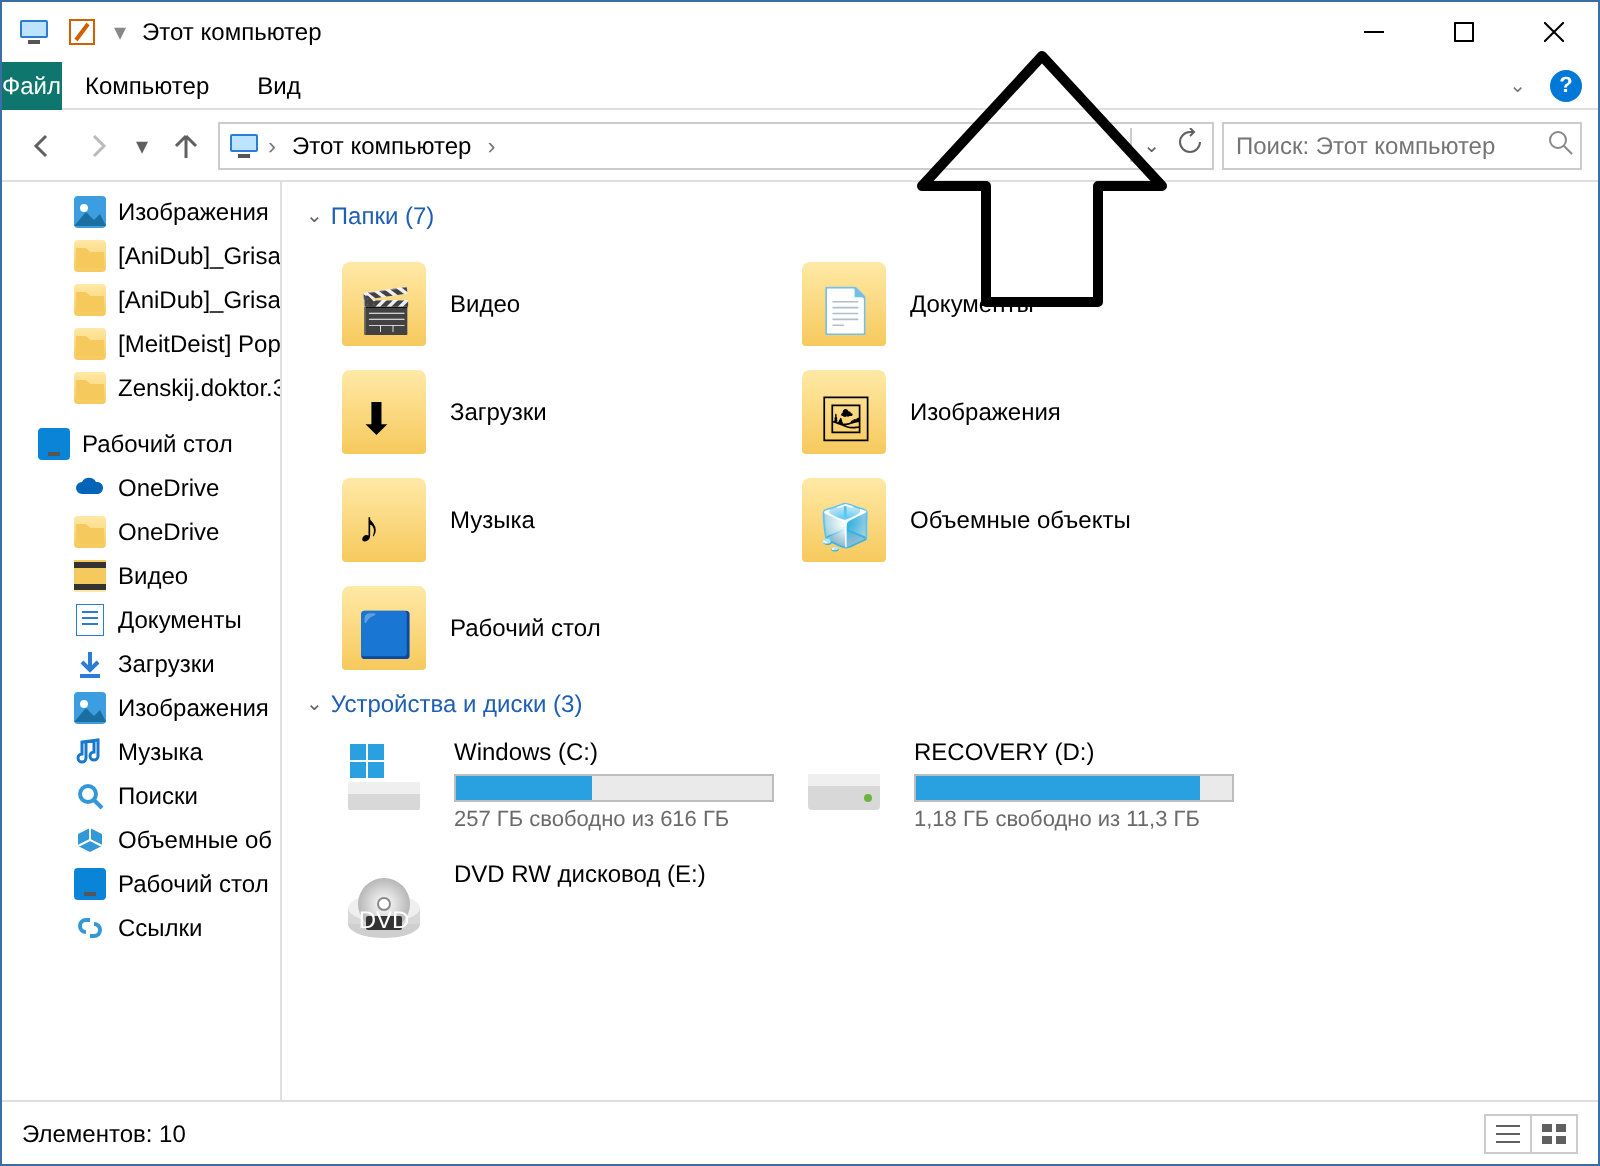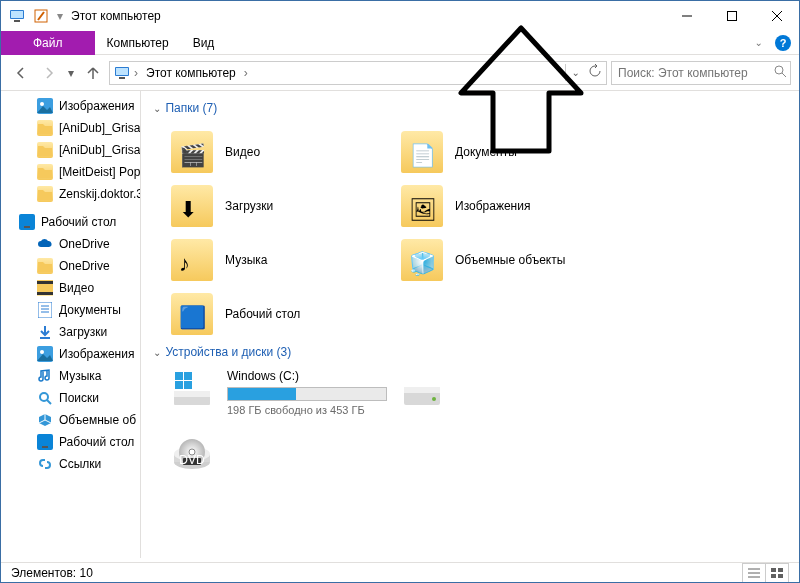--- a/index.html
+++ b/index.html
@@ -7,21 +7,21 @@
 
 
 .title-bar { height: 30px; display: flex; align-items: center; background: #fff; }
 .title-icons { display: flex; align-items: center; padding-left: 8px; gap: 8px; }
 .title-bar .spacer { flex: 1; }
 .winbtn { width: 45px; height: 30px; display: flex; align-items: center; justify-content: center; color: #000; }
 .title-text { margin-left: 8px; font-size: 12px; color: #000; }
 
 
 .menu-bar { height: 24px; display: flex; align-items: center; border-bottom: 1px solid #e1dfdd; padding-right: 8px; }
-.file-tab { background: #a21caf; color: #fff; padding: 4px 32px; height: 24px; display: flex; align-items: center; }
+.file-tab { background: #0f766e; color: #fff; padding: 4px 0; height: 24px; display: flex; align-items: center; }
 .menu-item { padding: 4px 12px; color: #000; }
 .menu-bar .spacer { flex: 1; }
 .help-icon { width: 16px; height: 16px; background: #0078d7; border-radius: 50%; color: #fff; text-align: center; line-height: 16px; font-size: 11px; font-weight: bold; margin-left: 4px; }
 .ribbon-exp { color: #777; font-size: 10px; margin-right: 8px; }
 
 
 .nav-bar { height: 36px; display: flex; align-items: center; padding: 4px 8px; gap: 4px; border-bottom: 1px solid #e1dfdd; }
 .nav-btn { width: 24px; height: 24px; display: flex; align-items: center; justify-content: center; color: #606060; }
 .addr-box { flex: 1; height: 24px; border: 1px solid #ccc; display: flex; align-items: center; padding: 0 4px; gap: 4px; }
 .addr-box .crumb { padding: 2px 4px; }
@@ -65,21 +65,21 @@
 .dbl-item { width: 230px; display: flex; gap: 14px; padding-left: 18px; margin-bottom: 14px; }
 .drive-ico { width: 42px; height: 42px; display: flex; align-items: center; justify-content: center; }
 .drive-body { flex: 1; }
 .drive-name { margin-bottom: 4px; }
 .drive-bar { width: 160px; height: 14px; border: 1px solid #bdbdbd; background: #eaeaea; margin-bottom: 3px; }
 .drive-fill { height: 100%; background: #29a0e0; }
 .drive-text { color: #6a6a6a; font-size: 11px; }
 .drives-row { display: flex; flex-wrap: wrap; }
 
 
-.status-bar { position: absolute; bottom: 0; left: 0; right: 0; height: 20px; border-top: 1px solid #e1dfdd; display: flex; align-items: center; padding: 0 10px; background: #fff; }
+.status-bar { position: absolute; bottom: 0; left: 0; right: 0; height: 32px; border-top: 1px solid #e1dfdd; display: flex; align-items: center; padding: 0 10px; background: #fff; }
 .status-bar .spacer { flex: 1; }
 .view-btn { width: 24px; height: 20px; border: 1px solid #ccc; margin-left: -1px; display: flex; align-items: center; justify-content: center; color: #606060; }
 
 
 .overlay-arrow { position: absolute; top: 22px; left: 420px; pointer-events: none; }
 </style>
 </head>
 <body>
 
 <div class="title-bar">
@@ -404,30 +404,37 @@
               <rect x="13" y="12" width="8" height="8" fill="#29a0e0"></rect>
               <rect x="4" y="3" width="8" height="8" fill="#29a0e0"></rect>
               <rect x="13" y="3" width="8" height="8" fill="#29a0e0"></rect>
             </svg>
           </div>
           <div class="drive-body">
             <div class="drive-name">Windows (C:)</div>
             <div class="drive-bar">
               <div class="drive-fill" style="width:43%"></div>
             </div>
-            <div class="drive-text">198 ГБ свободно из 453 ГБ</div>
+            <div class="drive-text">257 ГБ свободно из 616 ГБ</div>
           </div>
         </div>
         <div class="dbl-item">
           <div class="drive-ico">
             <svg width="42" height="42" viewBox="0 0 42 42">
               <rect x="3" y="22" width="36" height="14" rx="2" fill="#d8d8d8"></rect>
               <rect x="3" y="18" width="36" height="6" fill="#efefef"></rect>
               <circle cx="33" cy="30" r="2" fill="#6db33f"></circle>
             </svg>
+          </div>
+          <div class="drive-body">
+            <div class="drive-name">RECOVERY (D:)</div>
+            <div class="drive-bar">
+              <div class="drive-fill" style="width:90%"></div>
+            </div>
+            <div class="drive-text">1,18 ГБ свободно из 11,3 ГБ</div>
           </div>
         </div>
       </div>
     <div class="drives-row">
       <div class="dbl-item">
         <div class="drive-ico">
           <svg width="42" height="42" viewBox="0 0 42 42">
               <ellipse cx="21" cy="32" rx="18" ry="7" fill="#cfcfcf"></ellipse>
               <rect x="3" y="24" width="36" height="8" fill="#d8d8d8"></rect>
               <ellipse cx="21" cy="24" rx="18" ry="7" fill="#efefef"></ellipse>
@@ -436,20 +443,23 @@
                 <radialGradient id="g">
                   <stop offset="0" stop-color="#fff"></stop>
                   <stop offset="1" stop-color="#b7b7b7"></stop>
                 </radialGradient>
               </defs>
               <circle cx="21" cy="22" r="3" fill="#fff" stroke="#888"></circle>
               <rect x="12" y="28" width="18" height="7" rx="1" fill="#333"></rect>
               <text x="21" y="34" font-size="6" text-anchor="middle" fill="#fff">DVD</text>
             </svg>
         </div>
+        <div class="drive-body">
+          <div class="drive-name">DVD RW дисковод (E:)</div>
+        </div>
       </div>
     </div>
   </div>
 </div>
 
 <div class="status-bar">
   <span>Элементов: 10</span>
   <div class="spacer"></div>
   <div class="view-btn">
       <svg width="12" height="10">

